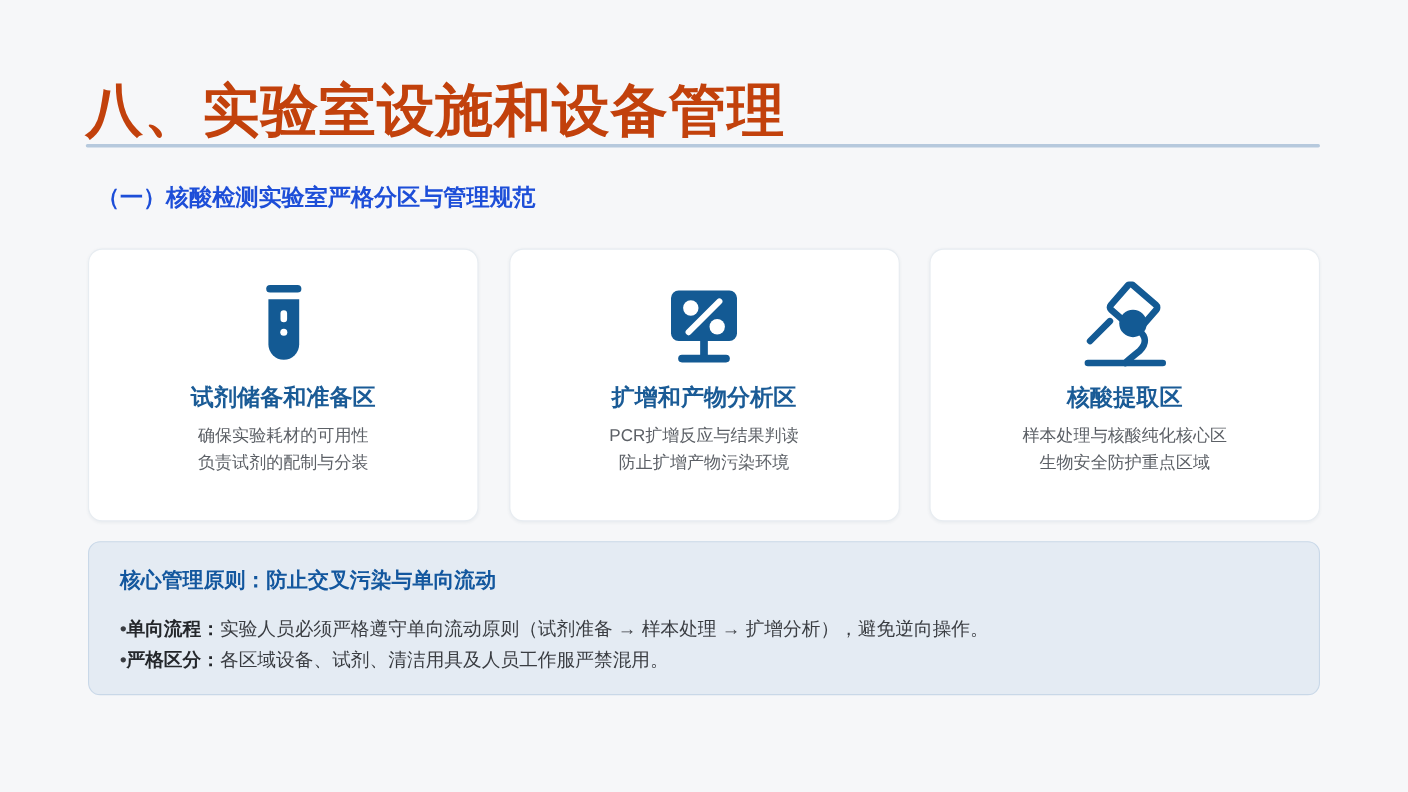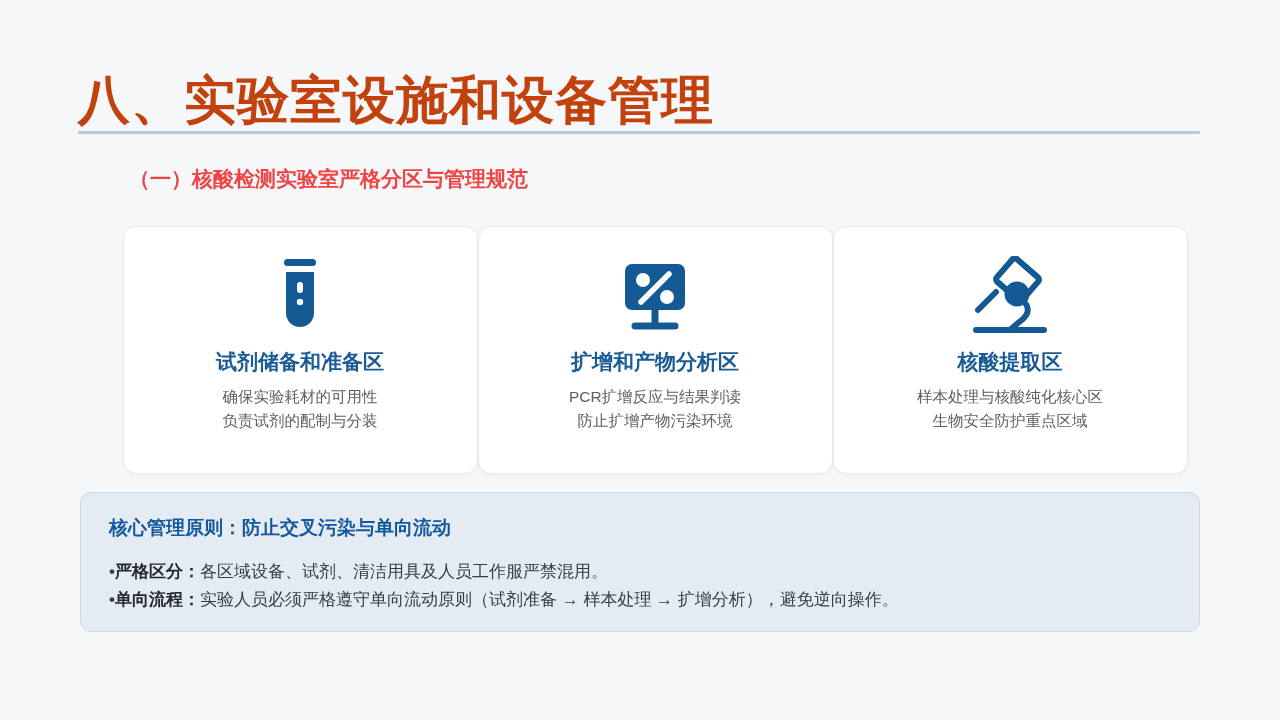--- a/index.html
+++ b/index.html
@@ -35,34 +35,33 @@
     background: #b6c9dd;
     border-radius: 2px;
   }
 
   .section-subtitle {
     position: absolute;
     left: 88px;
     top: 165px;
     font-size: 21px;
     font-weight: bold;
-    color: #ef4444;
-    white-space: nowrap;
-    margin-left: 41px;
+    color: #1d4ed8;
+    white-space: nowrap;
   }
 
   
   .cards-row {
     position: absolute;
-    left: 95px;
+    left: 80px;
     top: 226px;
     width: 1120px;
     height: 248px;
     display: flex;
-    justify-content: center;
+    justify-content: space-between;
   }
   .zone-card {
     width: 355px;
     height: 248px;
     box-sizing: border-box;
     background: #ffffff;
     border: 1px solid #e7ecf1;
     border-radius: 13px;
     box-shadow: 0 1px 3px rgba(40,60,90,0.06);
     display: flex;
@@ -193,19 +192,19 @@
     </div>
   </div>
 
 </div>
 
 <div class="principle-panel">
   <div class="principle-title">核心管理原则：防止交叉污染与单向流动</div>
 
   <div class="principle-list">
     <div class="principle-item">
+      <span class="bullet-dot">•</span><span class="item-label">单向流程：</span><span>实验人员必须严格遵守单向流动原则（试剂准备 → 样本处理 → 扩增分析），避免逆向操作。</span>
+    </div>
+    <div class="principle-item">
       <span class="bullet-dot">•</span><span class="item-label">严格区分：</span><span>各区域设备、试剂、清洁用具及人员工作服严禁混用。</span>
     </div>
-    <div class="principle-item">
-      <span class="bullet-dot">•</span><span class="item-label">单向流程：</span><span>实验人员必须严格遵守单向流动原则（试剂准备 → 样本处理 → 扩增分析），避免逆向操作。</span>
-    </div>
   </div>
 </div>
 
 </body></html>

